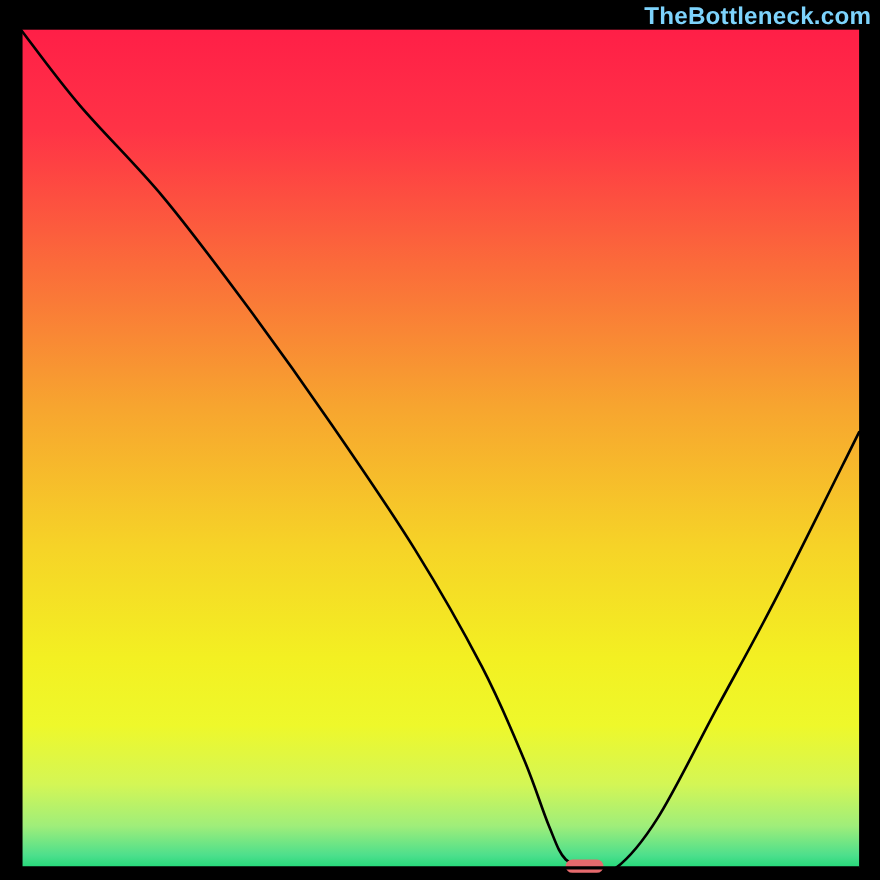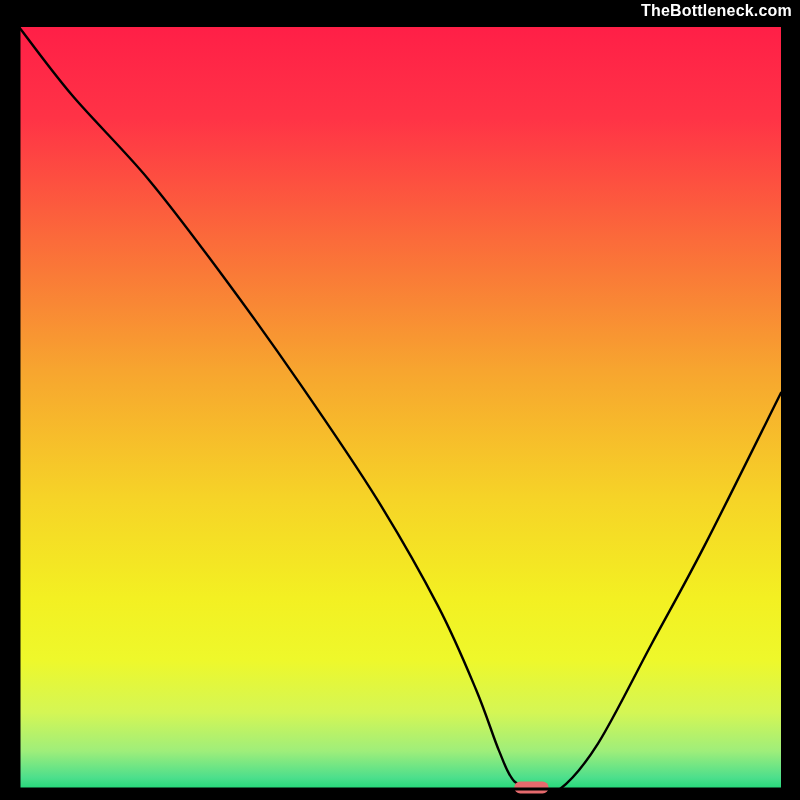--- a/index.html
+++ b/index.html
@@ -16,23 +16,23 @@
     top: 0;
     width: 800px;
     height: 800px;
     background: #000;
   }
   .watermark {
     position: absolute;
     top: 2px;
     right: 8px;
     font-family: Arial, Helvetica, sans-serif;
-    font-size: 16px;
+    font-size: 22px;
     font-weight: 600;
-    color: #ffffff;
+    color: #7dd3fc;
     letter-spacing: 0.2px;
   }
   svg {
     display: block;
   }
 </style>
 </head>
 <body>
 
 <div class="frame">

